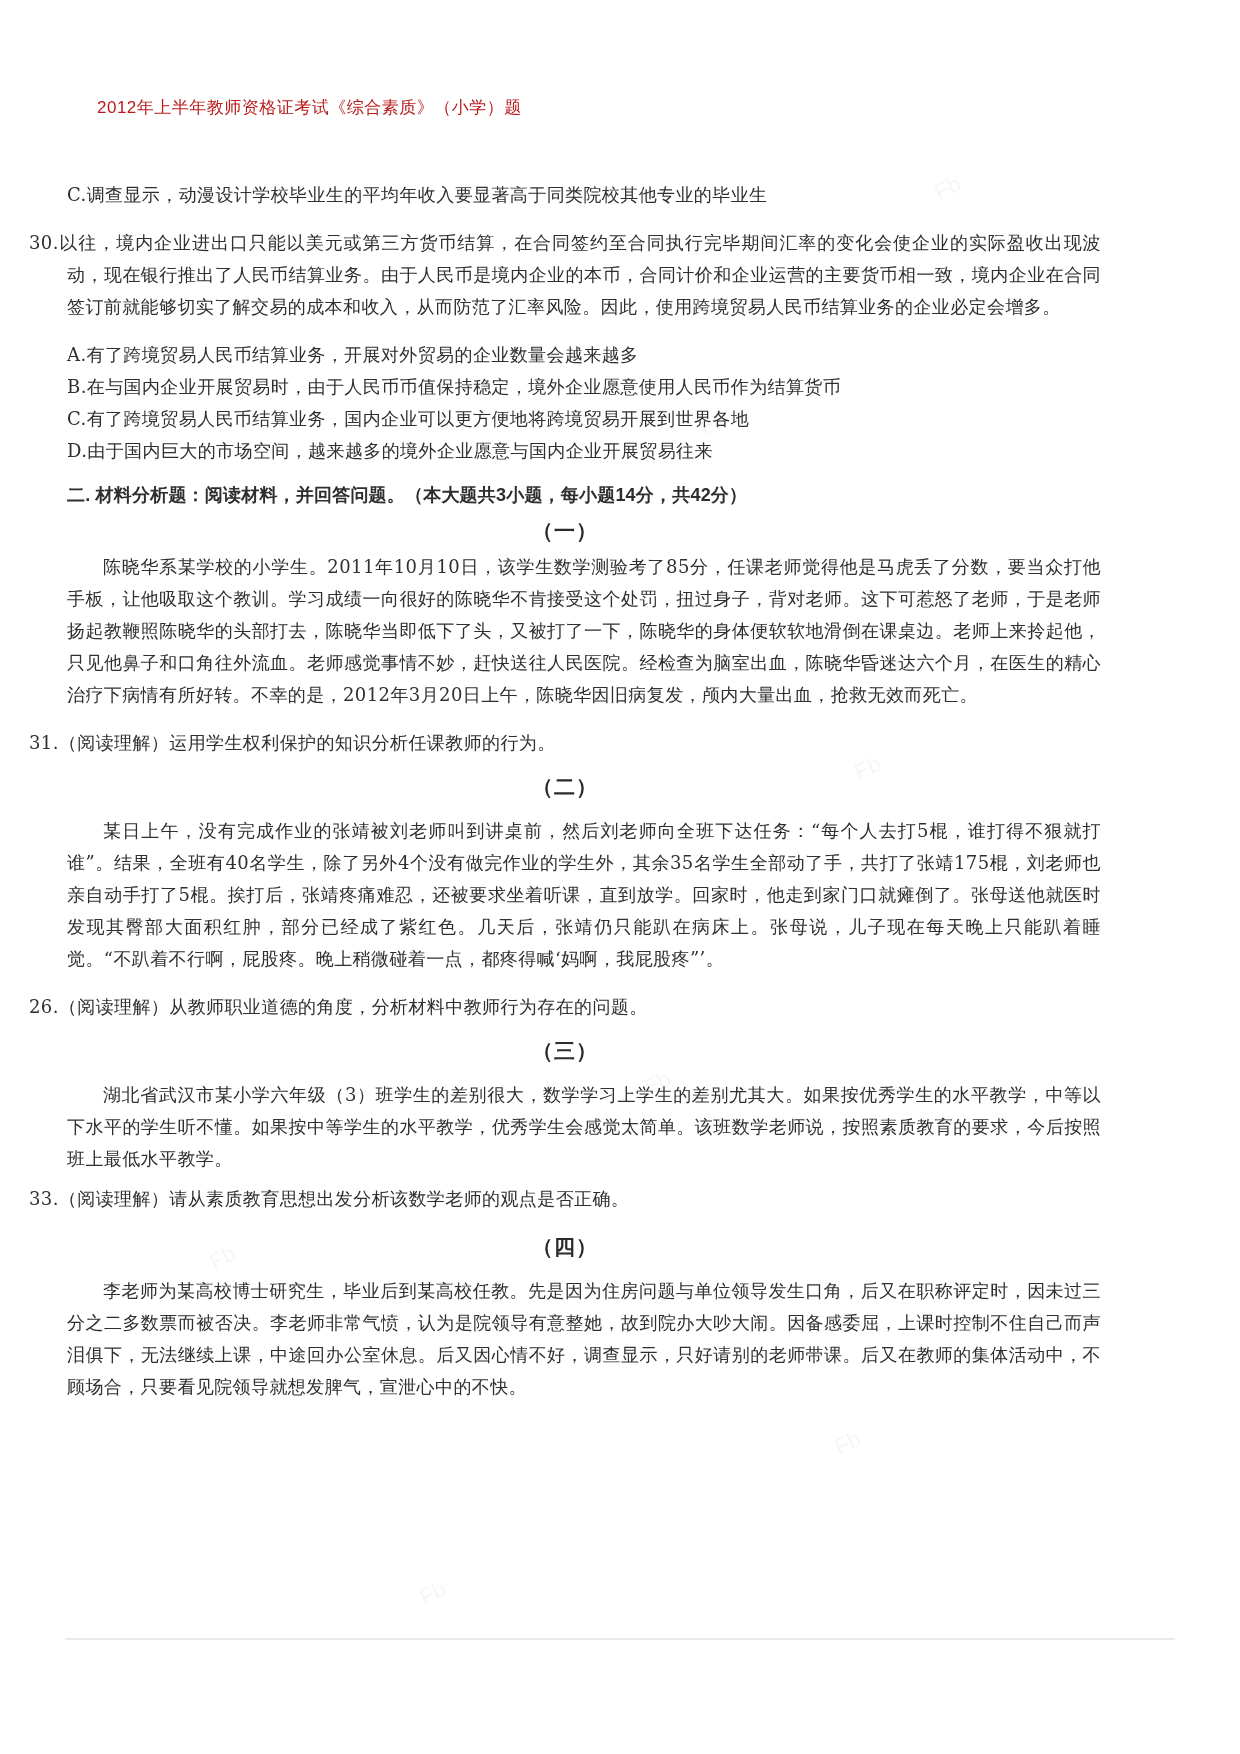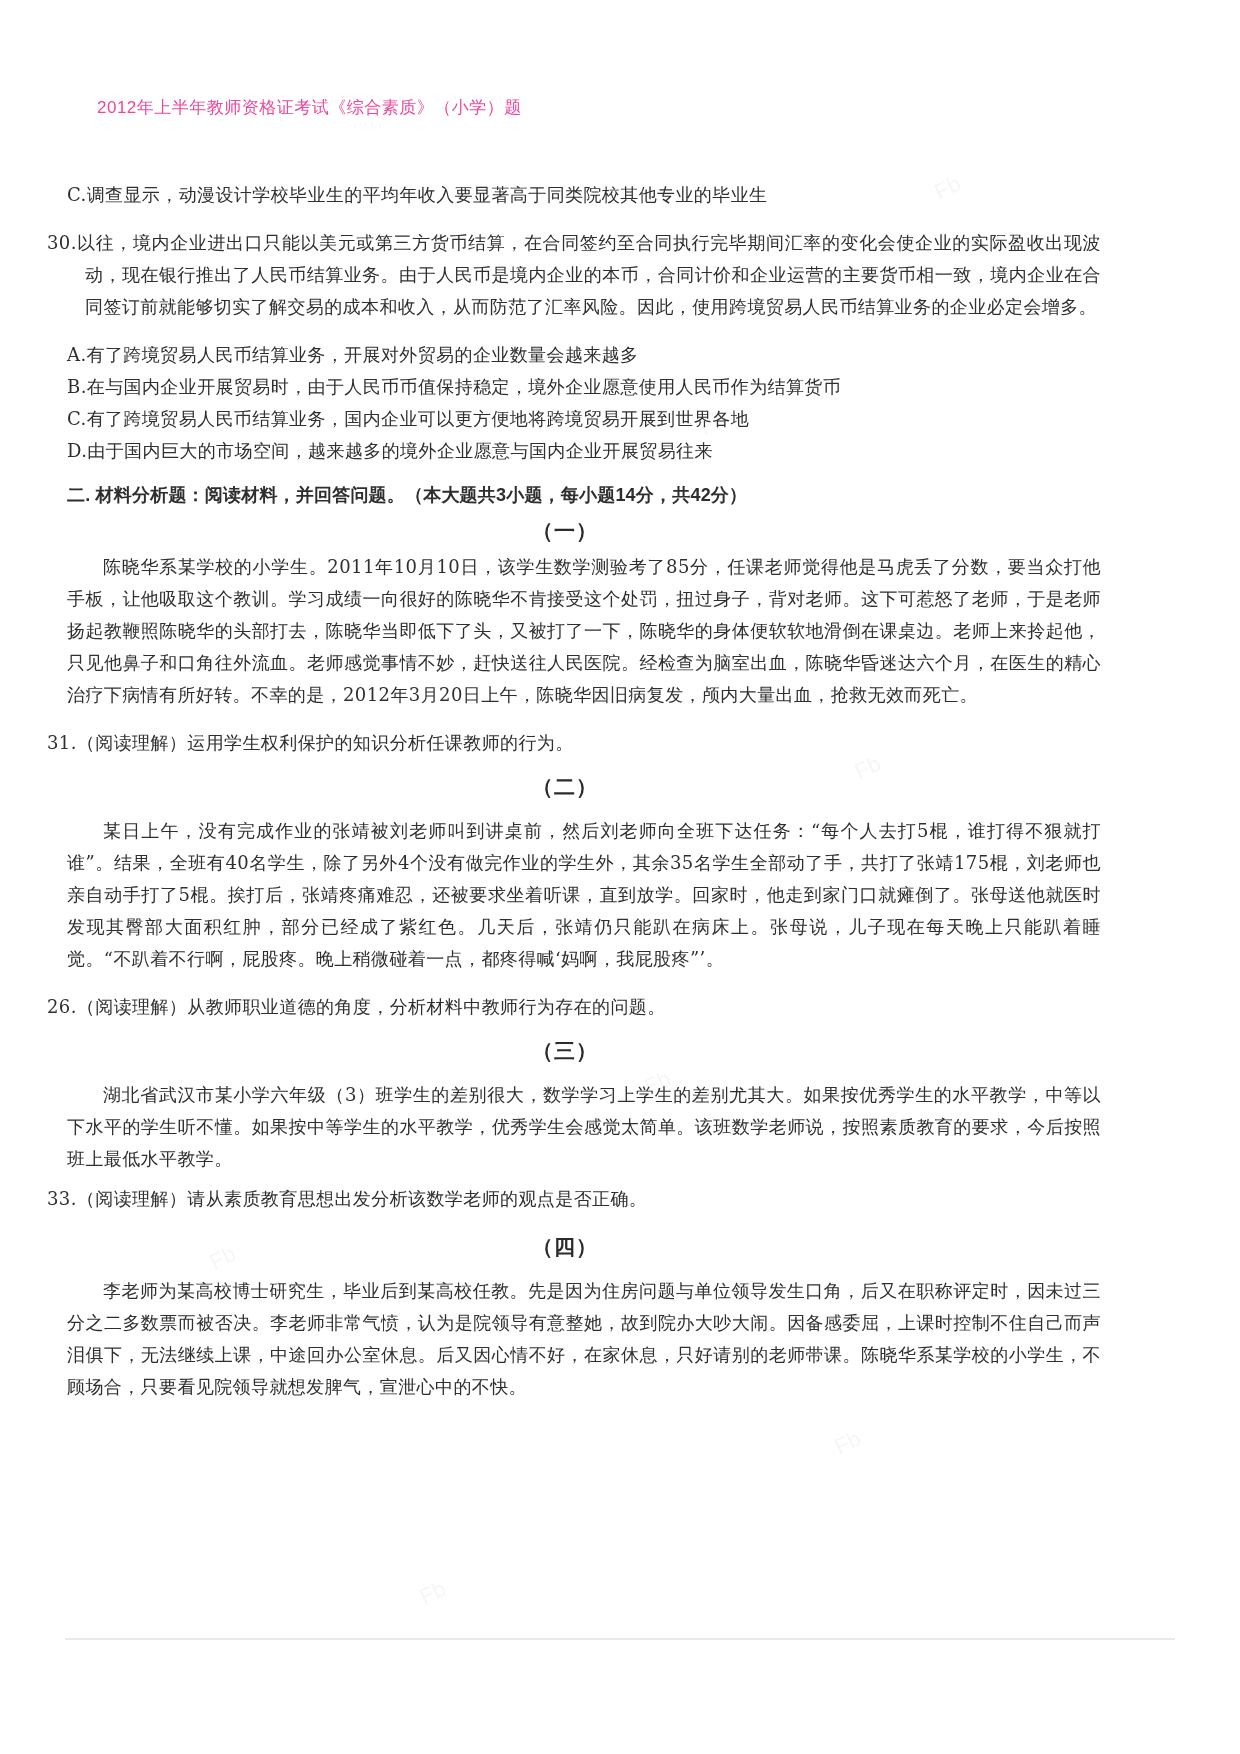--- a/index.html
+++ b/index.html
@@ -19,37 +19,37 @@
     inset: 0;
     background: #ffffff;
   }
   .doc-title {
     position: absolute;
     left: 97px;
     top: 96px;
     font-family: "Liberation Sans", "DejaVu Sans", sans-serif;
     font-size: 17px;
     font-weight: 400;
-    color: #ec4899;
+    color: #b91c1c;
     letter-spacing: 0.5px;
     white-space: nowrap;
   }
   .content {
     position: absolute;
     left: 29px;
     top: 179px;
     width: 1072px;
     font-size: 18px;
     line-height: 32px;
     letter-spacing: 0.4px;
     color: #2f2f2f;
     text-align: justify;
   }
   .indent { padding-left: 38px; }
-  .hang   { padding-left: 38px; text-indent: -38px; margin-left: 18px; }
+  .hang   { padding-left: 38px; text-indent: -38px; }
   .para   { padding-left: 38px; text-indent: 2em; }
   .sec-heading {
     font-family: "Liberation Sans", "DejaVu Sans", sans-serif;
     font-weight: 700;
     font-size: 18px;
     color: #2e2e2e;
     padding-left: 38px;
     text-align: left;
     letter-spacing: 0.2px;
   }
@@ -111,21 +111,21 @@
 
     <div class="mat-label mt8">（二）</div>
     <div class="para mt8">某日上午，没有完成作业的张靖被刘老师叫到讲桌前，然后刘老师向全班下达任务：“每个人去打5棍，谁打得不狠就打谁”。结果，全班有40名学生，除了另外4个没有做完作业的学生外，其余35名学生全部动了手，共打了张靖175棍，刘老师也亲自动手打了5棍。挨打后，张靖疼痛难忍，还被要求坐着听课，直到放学。回家时，他走到家门口就瘫倒了。张母送他就医时发现其臀部大面积红肿，部分已经成了紫红色。几天后，张靖仍只能趴在病床上。张母说，儿子现在每天晚上只能趴着睡觉。“不趴着不行啊，屁股疼。晚上稍微碰着一点，都疼得喊‘妈啊，我屁股疼”’。</div>
     <div class="hang mt16">26.（阅读理解）从教师职业道德的角度，分析材料中教师行为存在的问题。</div>
 
     <div class="mat-label mt8">（三）</div>
     <div class="para mt8">湖北省武汉市某小学六年级（3）班学生的差别很大，数学学习上学生的差别尤其大。如果按优秀学生的水平教学，中等以下水平的学生听不懂。如果按中等学生的水平教学，优秀学生会感觉太简单。该班数学老师说，按照素质教育的要求，今后按照班上最低水平教学。</div>
     <div class="hang mt8">33.（阅读理解）请从素质教育思想出发分析该数学老师的观点是否正确。</div>
 
     <div class="mat-label mt12">（四）</div>
-    <div class="para mt8">李老师为某高校博士研究生，毕业后到某高校任教。先是因为住房问题与单位领导发生口角，后又在职称评定时，因未过三分之二多数票而被否决。李老师非常气愤，认为是院领导有意整她，故到院办大吵大闹。因备感委屈，上课时控制不住自己而声泪俱下，无法继续上课，中途回办公室休息。后又因心情不好，在家休息，只好请别的老师带课。陈晓华系某学校的小学生，不顾场合，只要看见院领导就想发脾气，宣泄心中的不快。</div>
+    <div class="para mt8">李老师为某高校博士研究生，毕业后到某高校任教。先是因为住房问题与单位领导发生口角，后又在职称评定时，因未过三分之二多数票而被否决。李老师非常气愤，认为是院领导有意整她，故到院办大吵大闹。因备感委屈，上课时控制不住自己而声泪俱下，无法继续上课，中途回办公室休息。后又因心情不好，调查显示，只好请别的老师带课。后又在教师的集体活动中，不顾场合，只要看见院领导就想发脾气，宣泄心中的不快。</div>
 
   </div>
 
   <div class="divider"></div>
 
   <div class="watermark" style="left:935px;top:175px;">Fb</div>
   <div class="watermark" style="left:700px;top:410px;">Fb</div>
   <div class="watermark" style="left:855px;top:755px;">Fb</div>
   <div class="watermark" style="left:645px;top:1070px;">Fb</div>
   <div class="watermark" style="left:210px;top:1245px;">Fb</div>

